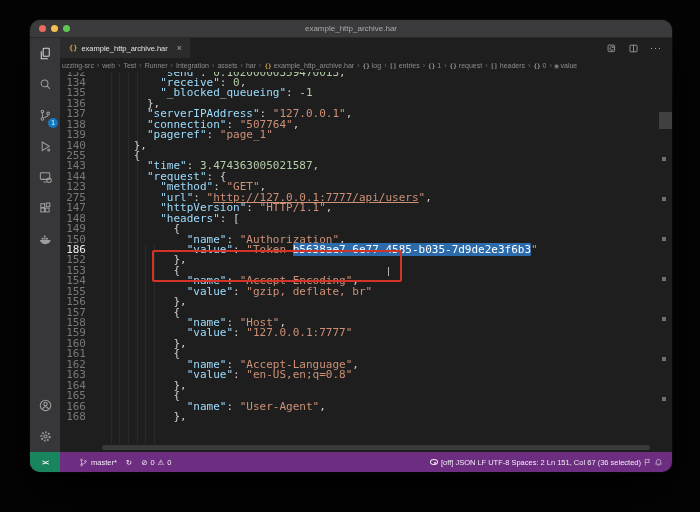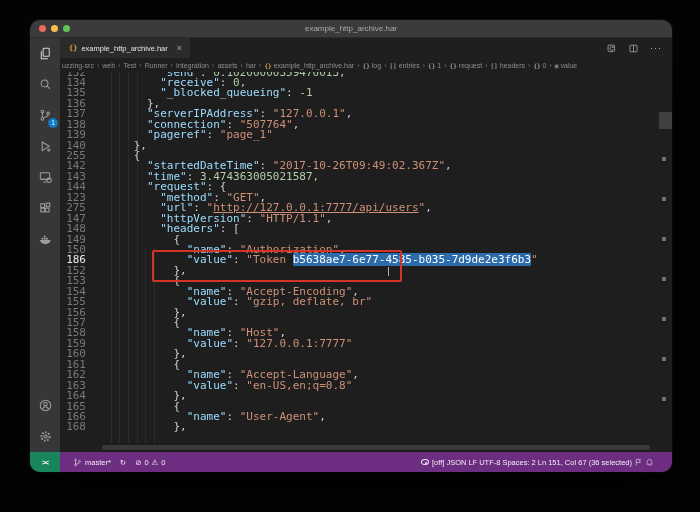--- a/index.html
+++ b/index.html
@@ -66,22 +66,22 @@
   .caret { position:absolute; left:328px; top:195px; width:1px; height:9px; background:#aeafad; }
 
   .vthumb { position:absolute; right:0; top:40px; width:13px; height:17px; background:rgba(121,121,121,.38); }
   .odot { position:absolute; right:6px; width:4px; height:4px; background:#6f6f6f; }
   .hthumb { position:absolute; left:42px; right:22px; bottom:2px; height:5px; background:rgba(121,121,121,.3); border-radius:3px; }
 
   
   .statusbar { height:20px; background:#6d2d80; display:flex; align-items:center; color:#f2eef5; font-size:7.5px; flex:none; }
   .remote { width:30px; height:100%; background:#18855d; display:flex; align-items:center; justify-content:center;
     font-size:7px; font-weight:bold; letter-spacing:-1px; color:#fff; flex:none; }
-  .st-left { display:flex; align-items:center; gap:9px; padding-left:13px; }
-  .st-right { margin-left:auto; display:flex; align-items:center; gap:2px; padding-right:18px; }
+  .st-left { display:flex; align-items:center; gap:9px; padding-left:19px; }
+  .st-right { margin-left:auto; display:flex; align-items:center; gap:2px; padding-right:9px; }
   .st-item { display:flex; align-items:center; gap:3px; }
   .st-item svg { width:9px; height:9px; stroke:currentColor; fill:none; stroke-width:1; }
   .glyph { font-size:7.5px; }
   .eye { width:8px; height:6px; border:1px solid #f2eef5; border-radius:50%; position:relative; display:inline-block; }
   .eye:after { content:""; position:absolute; left:2.5px; top:1.5px; width:2px; height:2px; border-radius:50%; background:#f2eef5; }
 </style>
 </head>
 <body>
 
 <div class="window">
@@ -292,24 +292,20 @@
             </div>
             <div class="row">
               <div class="ln">140</div>
               <div class="ct"><span class="tk-p">      },</span></div>
             </div>
             <div class="row">
               <div class="ln">255</div>
               <div class="ct"><span class="tk-p">      {</span></div>
             </div>
             <div class="row">
-              <div class="ln">142</div>
-              <div class="ct"><span class="tk-p">        </span><span class="tk-k">"startedDateTime"</span><span class="tk-p">: </span><span class="tk-s">"2017-10-26T09:49:02.367Z"</span><span class="tk-p">,</span></div>
-            </div>
-            <div class="row">
               <div class="ln">143</div>
               <div class="ct"><span class="tk-p">        </span><span class="tk-k">"time"</span><span class="tk-p">: </span><span class="tk-n">3.474363005021587,</span></div>
             </div>
             <div class="row">
               <div class="ln">144</div>
               <div class="ct"><span class="tk-p">        </span><span class="tk-k">"request"</span><span class="tk-p">: {</span></div>
             </div>
             <div class="row">
               <div class="ln">123</div>
               <div class="ct"><span class="tk-p">          </span><span class="tk-k">"method"</span><span class="tk-p">: </span><span class="tk-s">"GET"</span><span class="tk-p">,</span></div>

